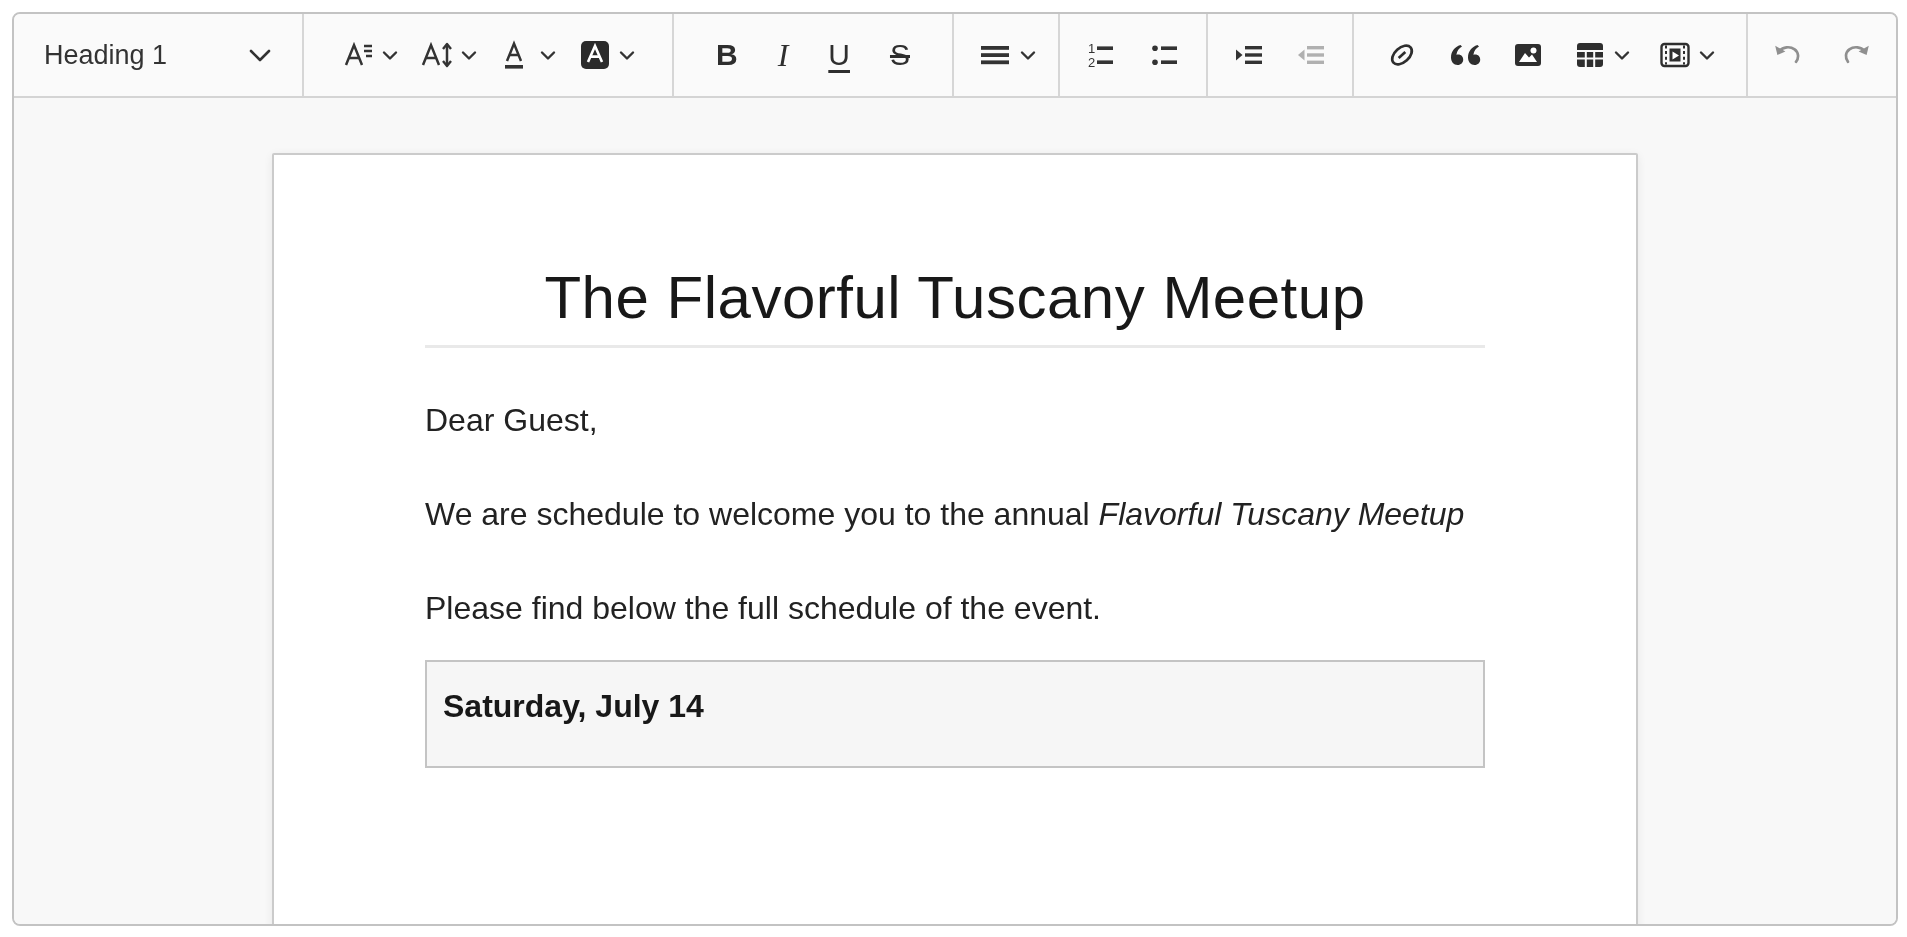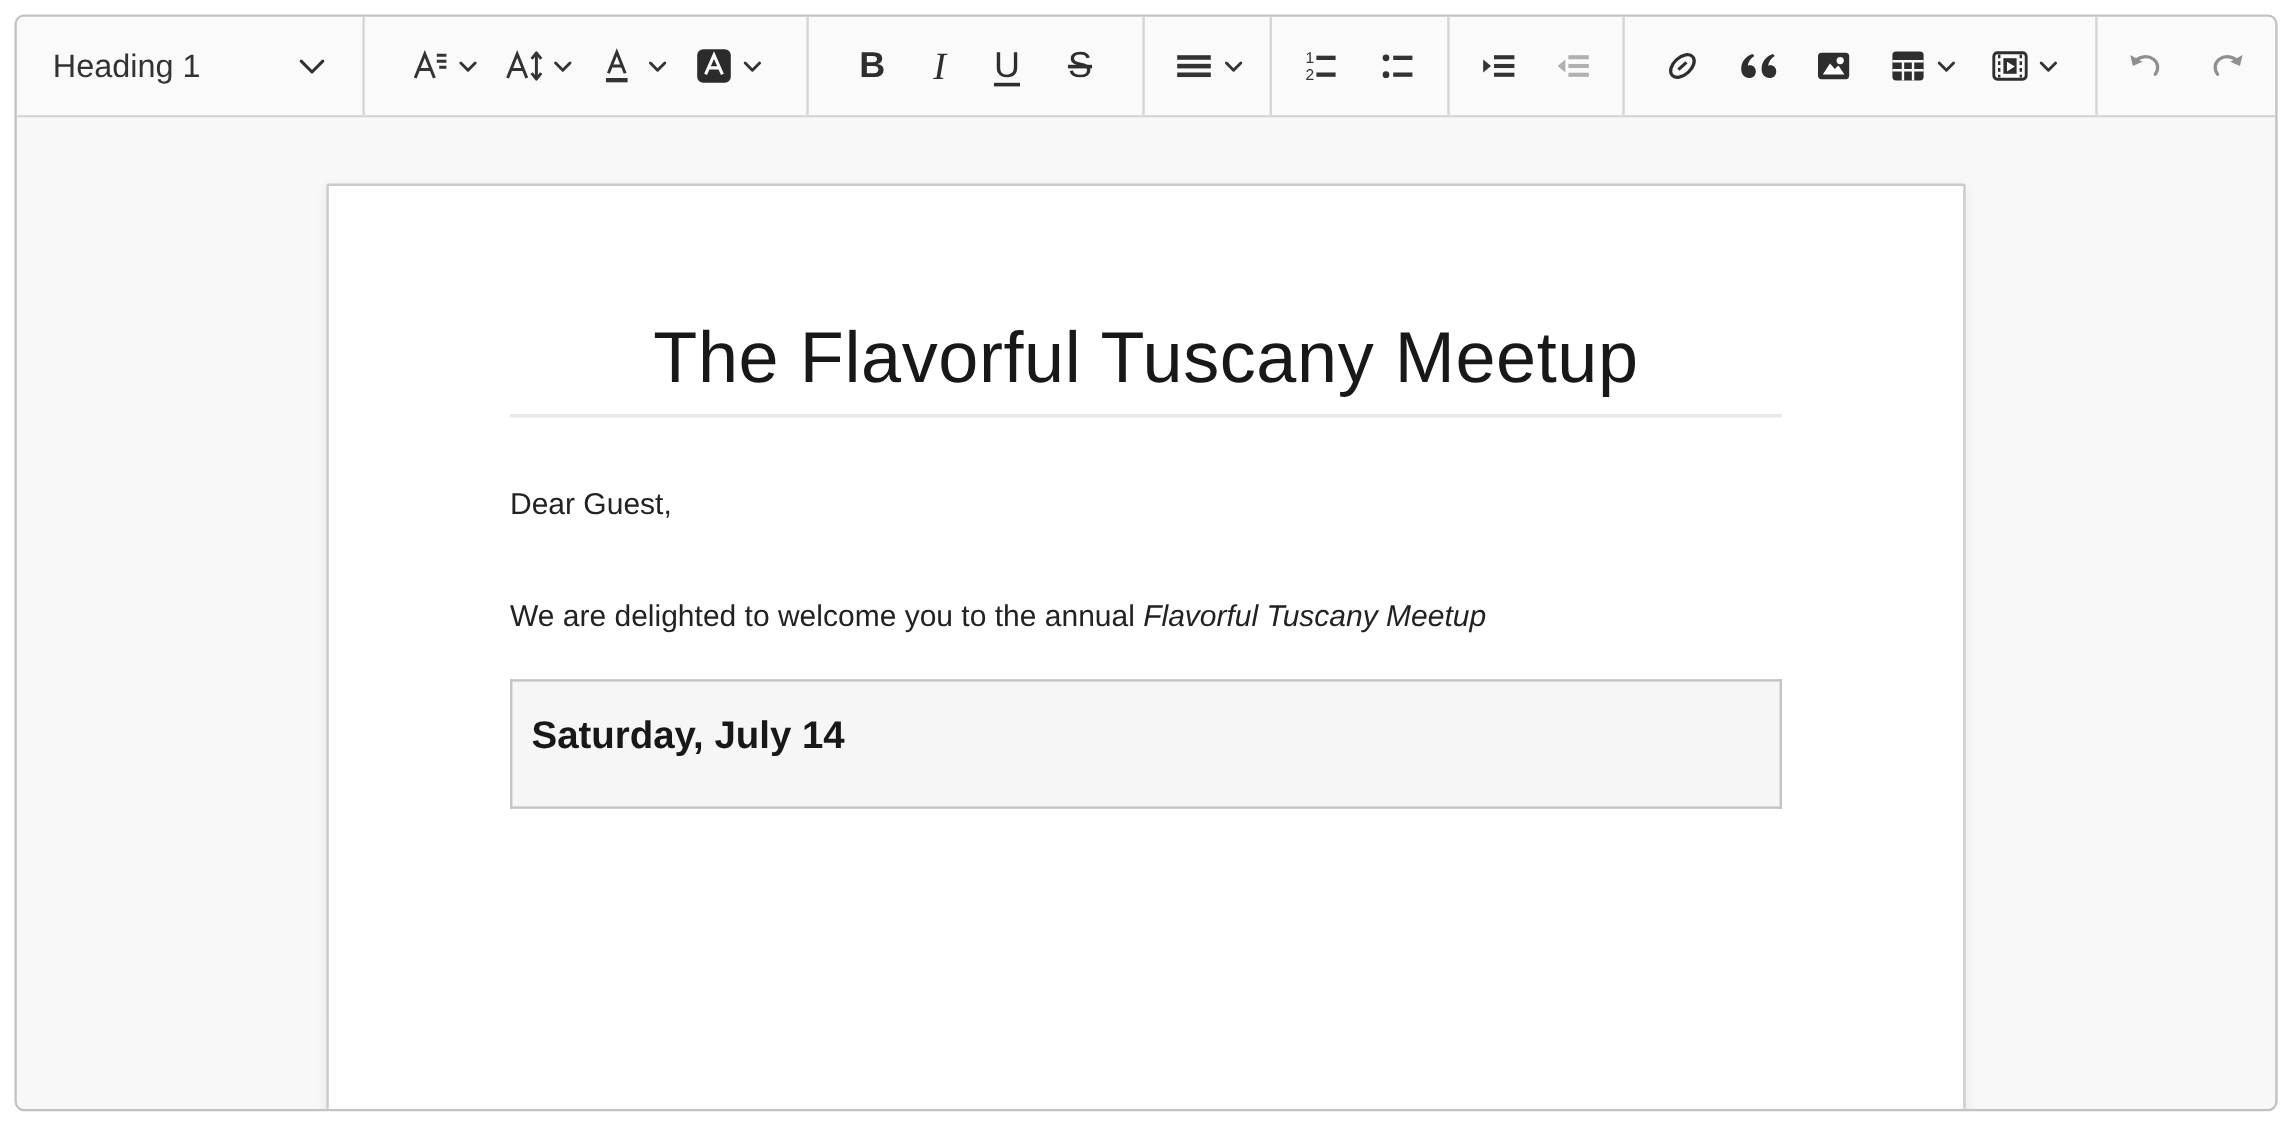--- a/index.html
+++ b/index.html
@@ -57,21 +57,21 @@
   }
   .doc-title{
     font-size:60px;font-weight:400;color:#181818;text-align:center;
     margin:0;line-height:1.1;letter-spacing:.5px;
   }
   .doc-hr{border:none;border-top:3px solid #e9e9e9;margin:14px 0 0 0;}
   .doc-subtitle{
     font-size:42px;font-weight:400;color:#3b9bf2;text-align:center;
     margin:48px 0 0 0;line-height:1.2;
   }
-  .doc-p{font-size:25px;color:#222;line-height:44px;margin:50px 0 0 0;}
+  .doc-p{font-size:32px;color:#222;line-height:44px;margin:50px 0 0 0;}
   .doc-p .pline{display:block;white-space:nowrap;}
   .doc-em{font-style:italic;}
   .doc-link{color:#1348e8;text-decoration:none;cursor:pointer;}
   .doc-table{width:100%;border-collapse:collapse;margin-top:30px;}
   .doc-table th{
     border:2px solid #c4c4c4;background:#f6f6f6;
     font-size:32px;font-weight:700;color:#181818;text-align:left;
     padding:24px 16px 40px 16px;line-height:40px;
   }
 </style>
@@ -325,23 +325,24 @@
     <div class="page">
 
       <h1 class="doc-title">The Flavorful Tuscany Meetup</h1>
 
       <hr class="doc-hr">
 
 
       <p class="doc-p">Dear Guest,</p>
 
       <p class="doc-p">
-        <span class="pline"><span>We are delighted to welcome you to the annual </span><span class="doc-em">Flavorful Tuscany Meetup</span></span>
+        <span class="pline"><span>We are schedule to welcome you to the annual </span><span class="doc-em">Flavorful Tuscany Meetup</span></span>
       </p>
 
+      <p class="doc-p">Please find below the full schedule of the event.</p>
 
       <table class="doc-table">
         <tbody>
           <tr>
             <th>Saturday, July 14</th>
           </tr>
         </tbody>
       </table>
 
     </div>

